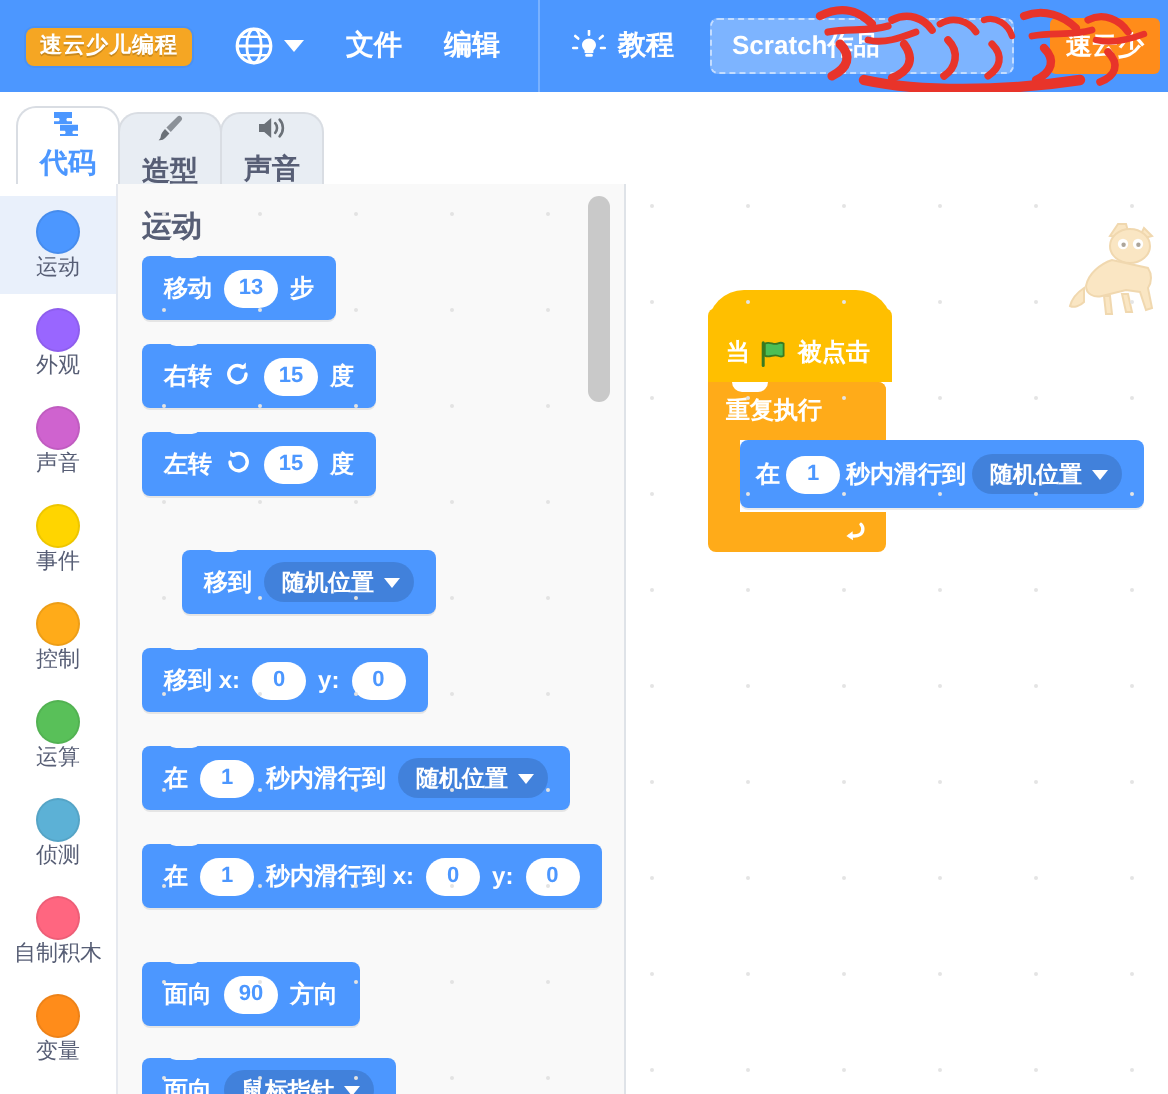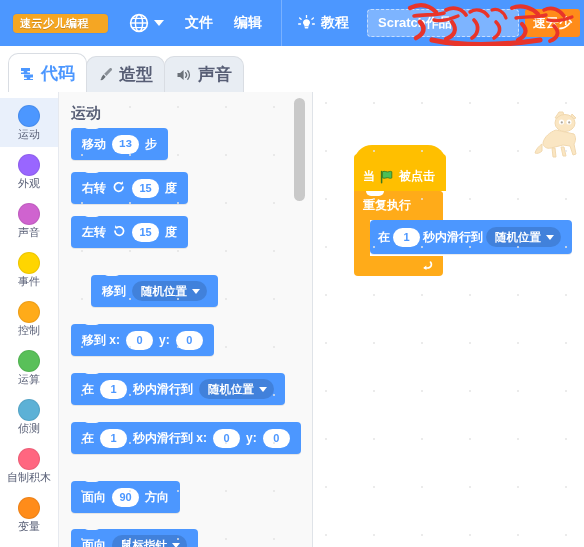--- a/index.html
+++ b/index.html
@@ -16,21 +16,21 @@
     position: absolute; top: 0; left: 0;
     width: 584px; height: 46px;
     background: #4c97ff;
     display: flex; align-items: center;
     overflow: hidden;
   }
   .logo-box {
     margin-left: 13px;
     background: #f5a623;
     border-radius: 4px;
-    padding: 3px 19px 4px 7px;
+    padding: 3px 7px 4px 7px;
     display: flex; align-items: flex-start;
     box-shadow: 0 0 0 1px rgba(0,0,0,0.04);
   }
   .logo-text {
     color: #ffffff; font-size: 11px; font-weight: bold;
     letter-spacing: 0.5px; line-height: 12px;
     text-shadow: 0 1px 0 rgba(0,0,0,0.18);
   }
   .menu-globe {
     margin-left: 21px;
@@ -105,23 +105,24 @@
   }
   .tab {
     height: 36px;
     border: 1px solid #d9dde3;
     border-bottom: none;
     border-radius: 10px 10px 0 0;
     display: flex; align-items: center; gap: 5px;
     padding: 0 11px 0 11px;
     background: #e8edf3;
     color: #575e75;
-    font-size: 17px; font-weight: bold;
+    font-size: 14px; font-weight: bold;
     margin-right: -1px;
     position: relative;
+    flex-direction: column;
   }
   .tab.active {
     background: #ffffff;
     color: #4c97ff;
     height: 39px;
     z-index: 3;
     border-color: #d9dde3;
   }
   .tab-icon { display: flex; align-items: center; }
 
@@ -454,21 +455,21 @@
     </div>
     <div class="cat">
       <span class="cat-dot" style="background:#ff8c1a"></span>
       <span class="cat-label">变量</span>
     </div>
   </div>
 
   <div class="palette">
     <div class="palette-title">运动</div>
 
-    <div class="blk motion" style="left:12px; top:36px;font-family:Liberation Mono, monospace;">
+    <div class="blk motion" style="left:12px; top:36px;">
       <span class="notch-top"></span>
       <span class="lbl">移动</span>
       <span class="num-input">13</span>
       <span class="lbl">步</span>
     </div>
 
     <div class="blk motion" style="left:12px; top:80px;">
       <span class="notch-top"></span>
       <span class="lbl">右转</span>
       <span style="margin:0 3px;">

